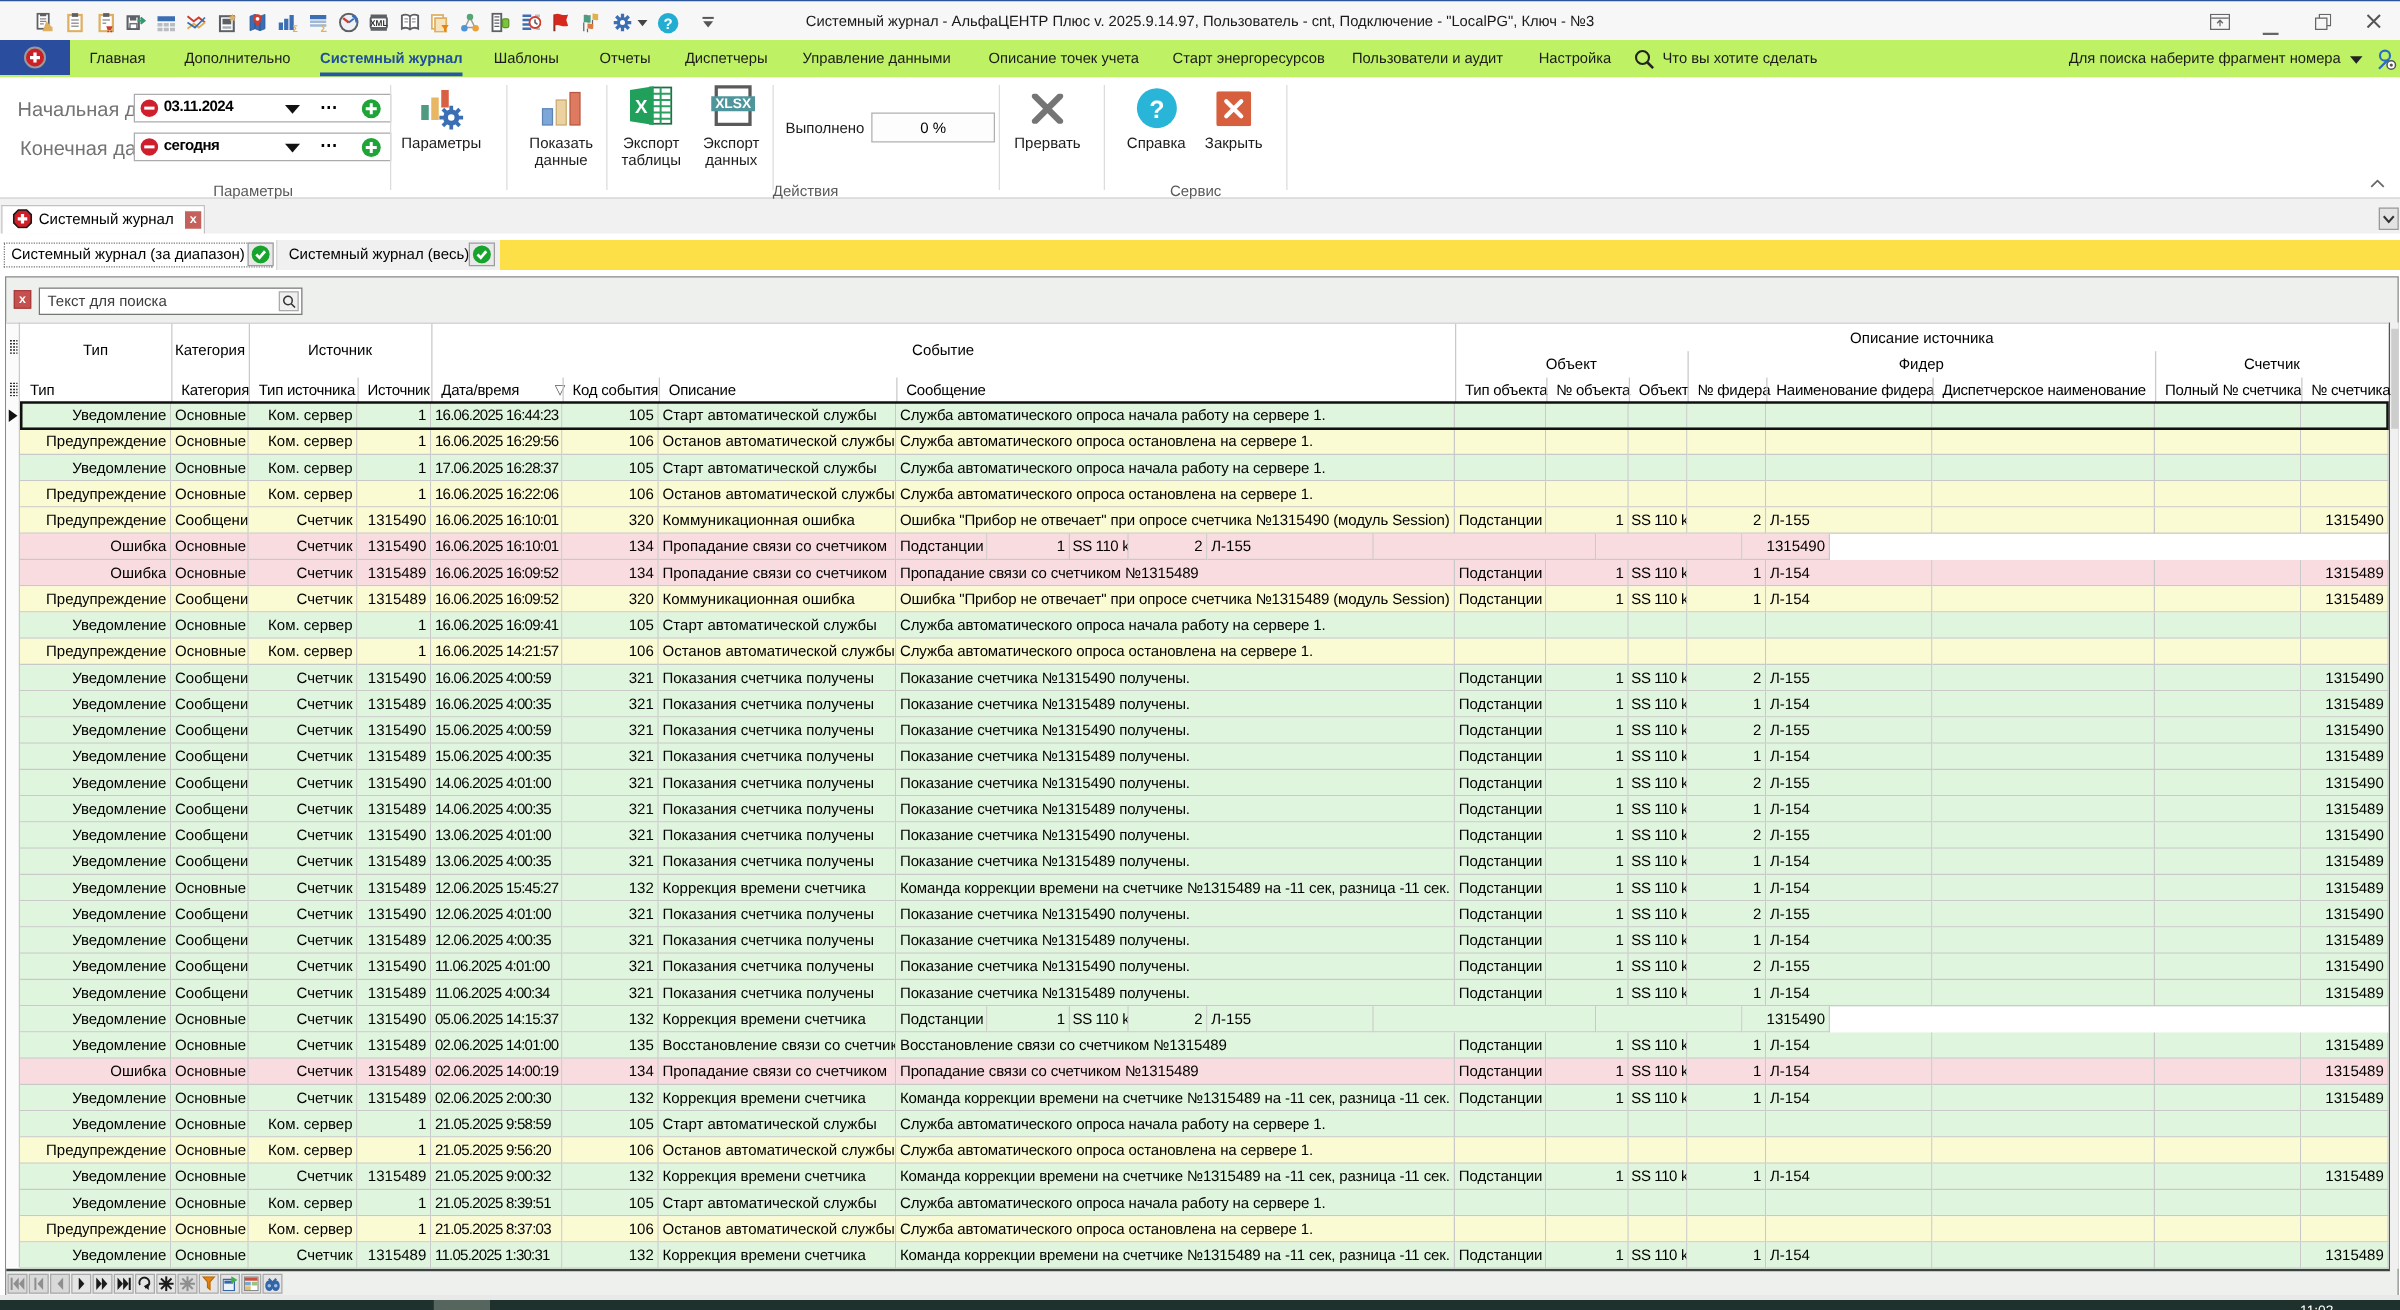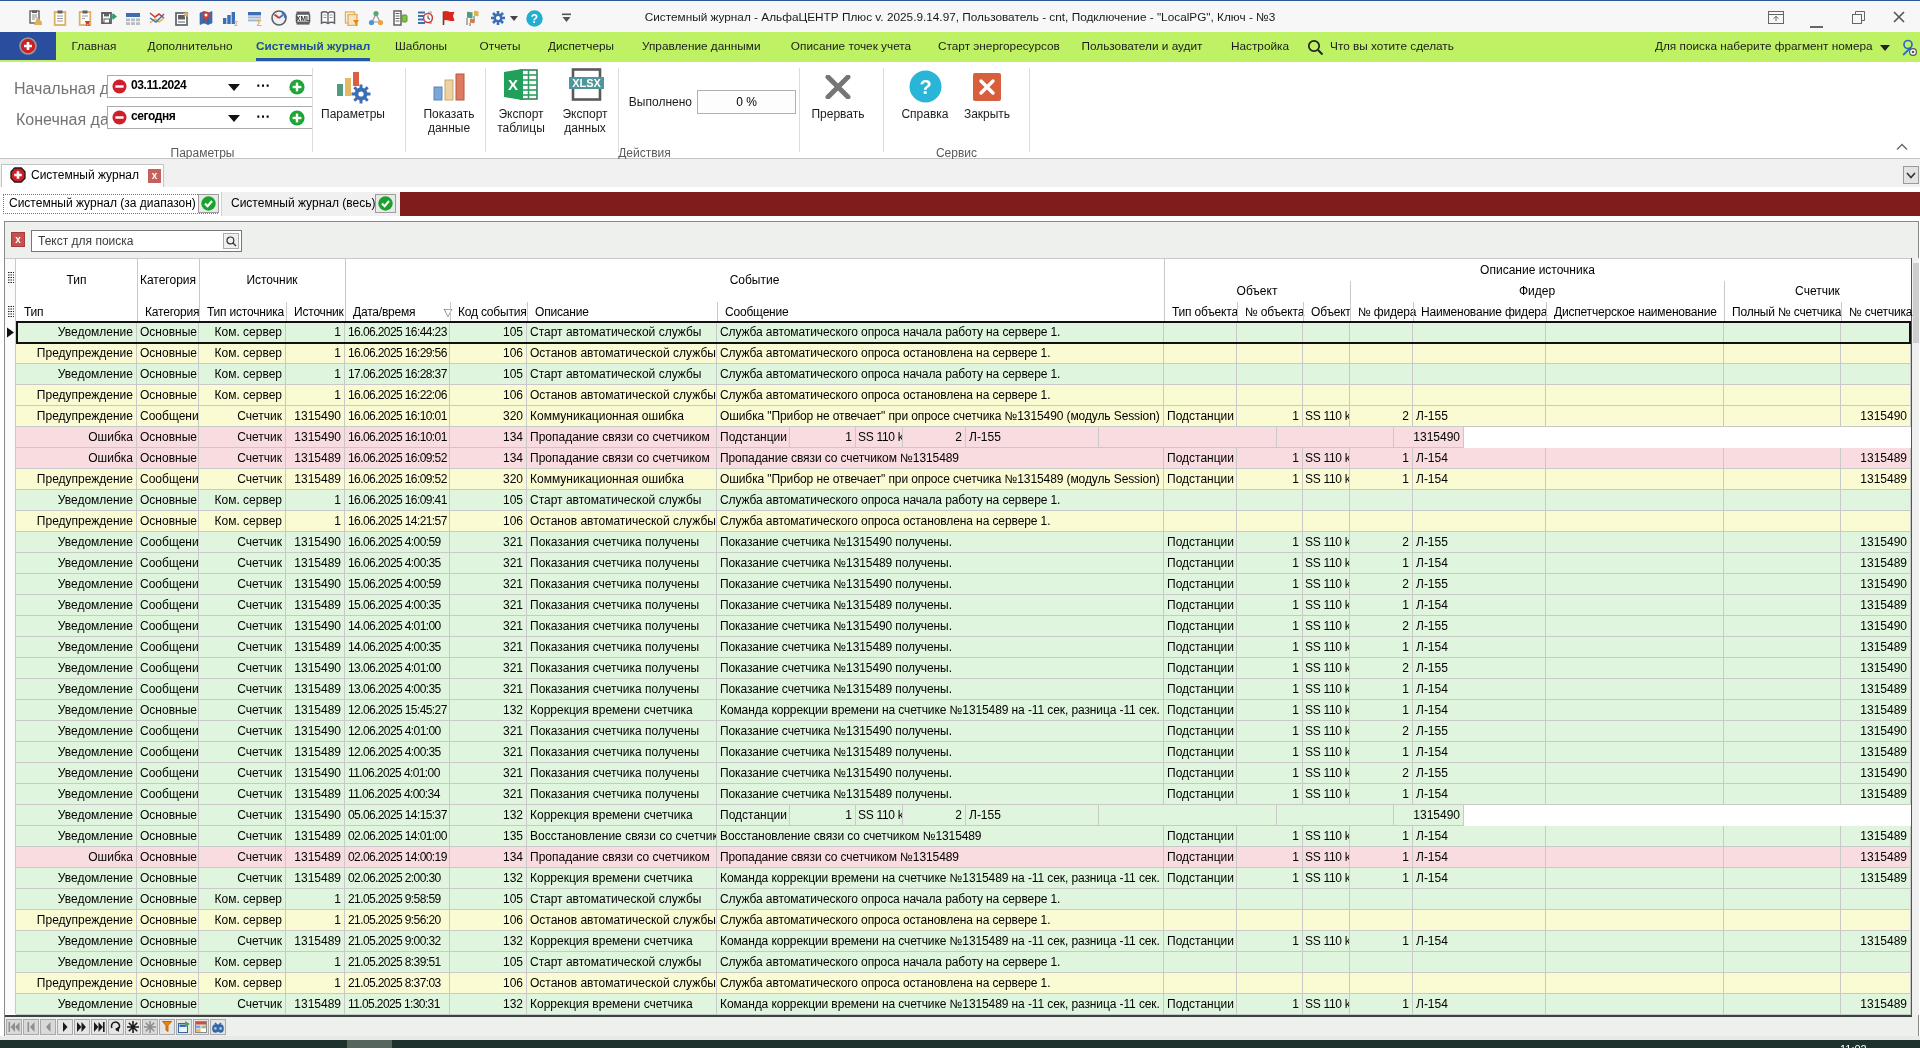--- a/index.html
+++ b/index.html
@@ -24,21 +24,21 @@
 .rgroup{position:absolute;top:84px;font-size:12px;color:#5a5a5a;text-align:center}
 .datelabel{position:absolute;font-size:16px;color:#737373}
 .datebox{position:absolute;left:107px;width:206px;height:23px;border:1px solid #ababab;background:#fff}
 .dateval{position:absolute;left:23px;top:2px;font-size:12px;font-weight:bold;letter-spacing:-.4px}
 .ddarrow{position:absolute;left:120px;top:8px;width:0;height:0;border-left:6px solid transparent;border-right:6px solid transparent;border-top:7px solid #111}
 .dots{position:absolute;left:148px;top:1px;font-weight:bold;font-size:14px;letter-spacing:1px}
 
 #tabstrip{position:absolute;left:0;top:159px;width:1920px;height:28px;background:#f1f1f1}
 #doctab{position:absolute;left:1px;top:5px;width:163px;height:23px;background:#fff;border:1px solid #c2c2c2;border-bottom:none}
 #strip2{position:absolute;left:0;top:187px;width:1920px;height:5px;background:#fff}
-#viewtabs{position:absolute;left:0;top:192px;width:1920px;height:24px;background:#7f1d1d}
+#viewtabs{position:absolute;left:0;top:192px;width:1920px;height:24px;background:#fde047}
 .vtab{position:absolute;top:0;height:24px;font-size:12px}
 #vtab1{left:0;width:222px;background:#fff;border-right:1px solid #d0d0d0}
 #vtab1 .dot{position:absolute;left:3px;top:2px;right:3px;bottom:2px;border:1px dotted #777}
 #vtab2{left:222px;width:178px;background:#f0f0f0}
 .vcheckbtn{position:absolute;width:21px;height:19px;top:2px;background:#e9e9e9;border:1px solid #9d9d9d;display:flex;align-items:center;justify-content:center}
 #strip3{position:absolute;left:0;top:216px;width:1920px;height:6px;background:#fff}
 
 #panel{position:absolute;left:4px;top:221px;width:1915px;height:816px;background:#eef0ee;border:1px solid #8a8a8a}
 #searchx{position:absolute;left:11px;top:232px;width:14px;height:15px;background:#c5504e;border:1px solid #a83c3c;color:#fff;font-size:10px;font-weight:bold;text-align:center;line-height:14px}
 #searchbox{position:absolute;left:31px;top:230px;width:211px;height:22px;background:#fff;border:1px solid #767676}
@@ -257,21 +257,21 @@
  <div class="mtab" style="left:546px;width:70px">Диспетчеры</div>
  <div class="mtab" style="left:642px;width:118px">Управление данными</div>
  <div class="mtab" style="left:790px;width:122px">Описание точек учета</div>
  <div class="mtab" style="left:938px;width:120px">Старт энергоресурсов</div>
  <div class="mtab" style="left:1080px;width:124px">Пользователи и аудит</div>
  <div class="mtab" style="left:1230px;width:60px">Настройка</div>
  <svg class="abs" style="left:1307px;top:7px" width="17" height="17" viewBox="0 0 17 17">
       <circle cx="7" cy="7" r="5.2" fill="none" stroke="#222" stroke-width="1.7"></circle>
       <line x1="11" y1="11" x2="15.5" y2="15.5" stroke="#222" stroke-width="2"></line>
     </svg>
- <div class="mtab" style="left:1330px;width:124px;text-align:center">Что вы хотите сделать</div>
+ <div class="mtab" style="left:1330px;width:124px;text-align:left">Что вы хотите сделать</div>
  <div class="mtab" style="left:1655px;width:221px;text-align:left;overflow:hidden">Для поиска наберите фрагмент номера</div>
  <div class="abs" style="left:1880px;top:13px;width:0;height:0;border-left:5px solid transparent;border-right:5px solid transparent;border-top:6px solid #222"></div>
  <svg class="abs" style="left:1900px;top:7px" width="18" height="17" viewBox="0 0 18 17">
       <circle cx="8" cy="5.5" r="4" fill="none" stroke="#2a6cc4" stroke-width="1.7"></circle>
       <path d="M10.8 8.5 L3.2 16" stroke="#2a6cc4" stroke-width="1.8"></path>
       <circle cx="13" cy="13" r="3.4" fill="#fff" stroke="#555" stroke-width="1.2"></circle>
       <circle cx="13" cy="13" r="1.3" fill="#555"></circle>
     </svg>
 </div>
 
@@ -345,21 +345,21 @@
 <text x="9" y="22" font-size="15" font-weight="bold" fill="#fff" text-anchor="middle" font-family="Liberation Sans">X</text>
       </svg></div>
  <div class="rlabel" style="left:486px;top:45px;width:70px">Экспорт<br>таблицы</div>
  <div class="abs" style="left:568px;top:6px"><svg width="37" height="33" viewBox="0 0 37 33">
 <rect x="5" y="1.5" width="27" height="30" fill="#fff" stroke="#5a5a5a" stroke-width="2.6"></rect>
 <rect x="1" y="9" width="35" height="12" fill="#4e969c"></rect>
 <text x="18.5" y="18.8" font-size="11" font-weight="bold" fill="#fff" text-anchor="middle" font-family="Liberation Sans">XLSX</text>
       </svg></div>
  <div class="rlabel" style="left:550px;top:45px;width:70px">Экспорт<br>данных</div>
  <div class="rsep" style="left:618px"></div>
- <div class="rlabel" style="left:628px;top:33px;width:64px;text-align:right">Выполнено</div>
+ <div class="rlabel" style="left:628px;top:33px;width:64px;text-align:center">Выполнено</div>
  <div class="abs" style="left:697px;top:28px;width:99px;height:24px;border:1px solid #b0b0b0;background:#fdfdfd;text-align:center;line-height:23px;font-size:12px">0 %</div>
  <div class="rsep" style="left:799px"></div>
  <div class="abs" style="left:825px;top:13px"><svg width="26" height="24" viewBox="0 0 26 24">
         <path d="M3 2 L23 22 M23 2 L3 22" stroke="#757575" stroke-width="5" stroke-linecap="round"></path>
       </svg></div>
  <div class="rlabel" style="left:803px;top:45px;width:70px">Прервать</div>
  <div class="rsep" style="left:883px"></div>
  <div class="abs" style="left:909px;top:8px"><svg width="33" height="33" viewBox="0 0 33 33">
         <circle cx="16.5" cy="16.5" r="16" fill="#29b5d8"></circle>
         <text x="16.5" y="24" font-family="Liberation Sans" font-size="20" font-weight="bold" fill="#fff" text-anchor="middle">?</text>

